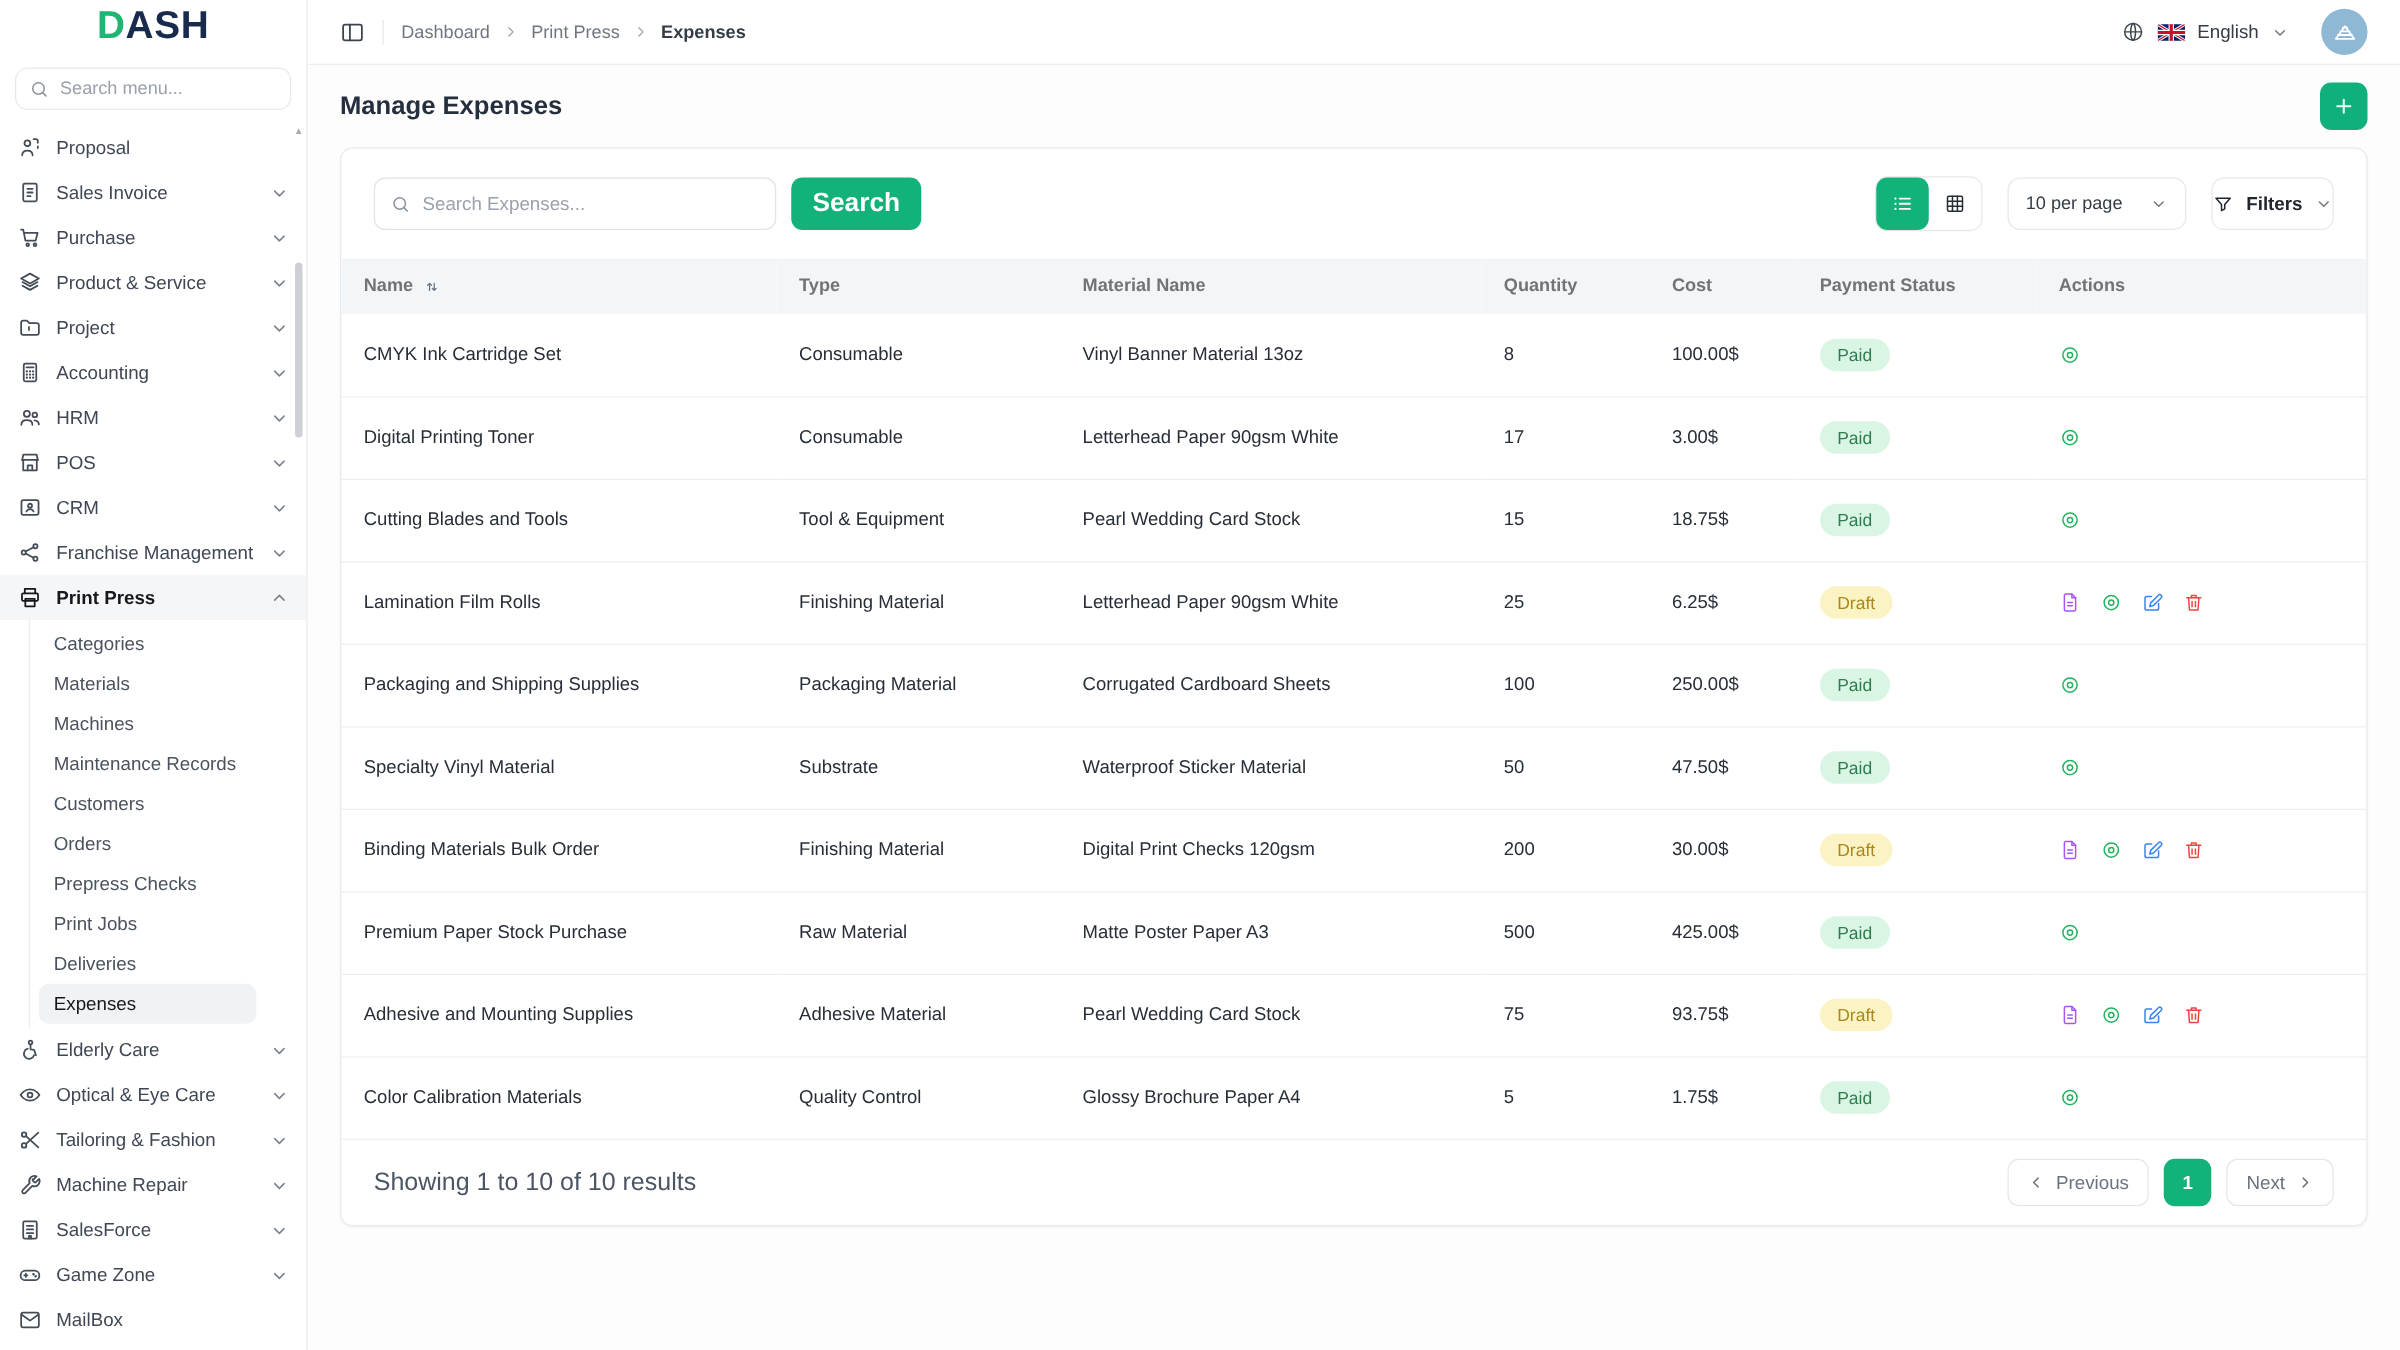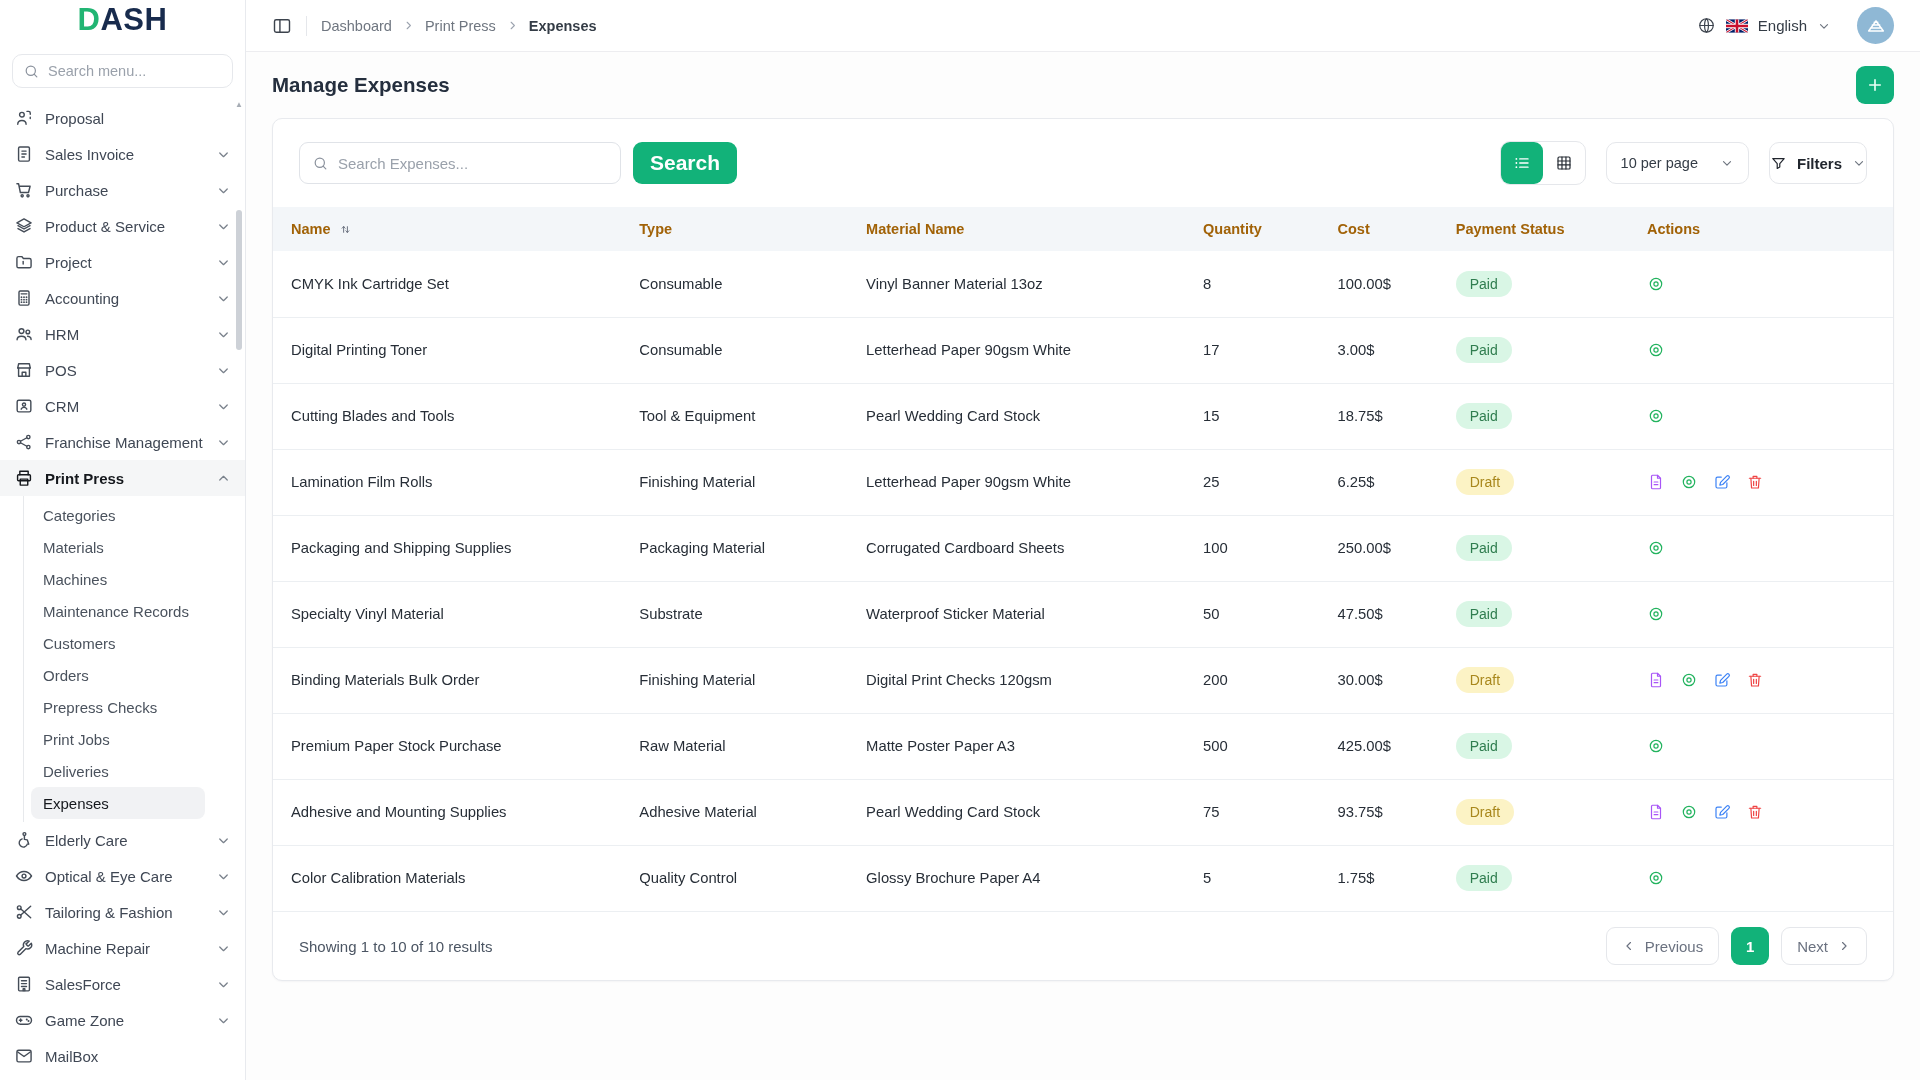--- a/index.html
+++ b/index.html
@@ -62,37 +62,37 @@
   .toolbar-right { margin-left:auto; display:flex; align-items:center; gap:20px; }
   .view-toggle { display:flex; align-items:center; border:1px solid #e5e7eb; border-radius:10px; background:#fff; }
   .vt-btn { width:42px; height:42px; display:flex; align-items:center; justify-content:center; color:#262c34; cursor:pointer; }
   .vt-btn.active { background:#12b279; color:#fff; border-radius:9px; }
   .select-box { display:flex; align-items:center; gap:22px; height:42px; padding:0 14px; border:1px solid #e5e7eb; border-radius:10px; font-size:14.5px; color:#343c46; cursor:pointer; background:#fff; }
   .select-box .chev, .filters-btn .chev { color:#6f7680; }
   .filters-btn { display:flex; align-items:center; gap:10px; height:42px; padding:0 0; border:1px solid #e5e7eb; border-radius:10px; font-size:15px; font-weight:600; color:#21262e; cursor:pointer; background:#fff; }
 
   table { width:100%; border-collapse:collapse; }
   thead tr { background:#f3f6f9; }
-  th { text-align:center; font-size:14.5px; font-weight:700; color:#a16207; padding:14px 18px; white-space:nowrap; }
+  th { text-align:center; font-size:14.5px; font-weight:700; color:#737373; padding:14px 18px; white-space:nowrap; }
   th .th-inner { display:flex; align-items:center; gap:7px; }
   .sort-ic { color:#6b7280; cursor:pointer; }
   td { padding:0 18px; height:66px; font-size:14.8px; color:#272e37; border-top:1px solid #eceff2; white-space:nowrap; }
   tbody tr:first-child td { border-top:none; }
   .badge { display:inline-block; padding:5px 14px; border-radius:999px; font-size:14px; }
   .badge.paid { background:#d9f6e5; color:#2f7d4f; }
   .badge.draft { background:#fcf3c5; color:#a8871c; }
   .actions { display:flex; align-items:center; gap:15px; }
   .act-btn { background:none; border:none; padding:0; cursor:pointer; display:flex; }
   .act-view { color:#22b35e; }
   .act-document { color:#a855f7; }
   .act-edit { color:#3b82f6; }
   .act-delete { color:#ef4444; }
 
   .card-footer { display:flex; align-items:center; justify-content:space-between; padding:15px 26px; border-top:1px solid #eceff2; }
-  .results-summary { color:#4b5563; font-size:15px; }
+  .results-summary { color:#4b5563; font-size:20px; }
   .pager { display:flex; align-items:center; gap:12px; }
   .page-btn { display:flex; align-items:center; gap:9px; height:38px; padding:0 15px; border:1px solid #e5e7eb; border-radius:9px; background:#fff; color:#6b7280; font-size:15px; font-family:inherit; cursor:pointer; }
   .page-num { width:38px; height:38px; border:none; border-radius:9px; background:#12b279; color:#fff; font-size:15px; font-weight:700; font-family:inherit; cursor:pointer; }
 </style>
 </head>
 <body>
 
 <div class="app">
 
   <aside class="sidebar">

